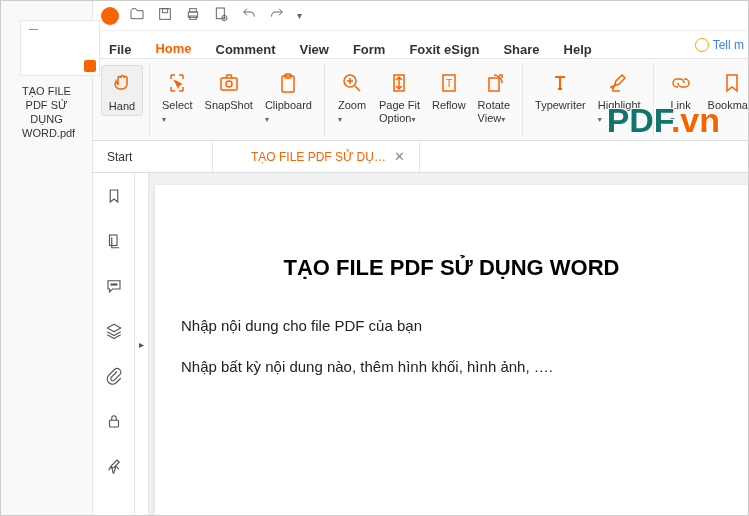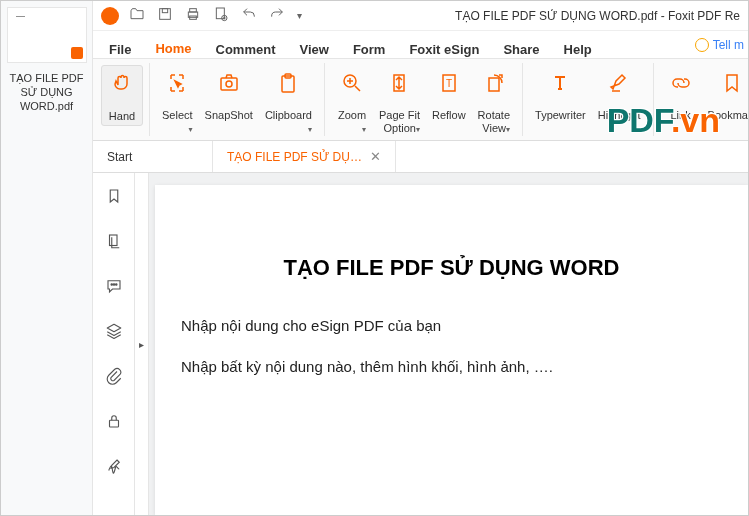--- a/index.html
+++ b/index.html
@@ -1,19 +1,19 @@
 <!DOCTYPE html>
 <html><head>
 <meta charset="utf-8">
 <style>
 * { margin: 0; padding: 0; box-sizing: border-box; font-family: "Segoe UI", Arial, sans-serif; }
 body { width: 749px; height: 516px; overflow: hidden; display: flex; background: #fff; border: 1px solid #ccc; position: relative; }
 
 
-.thumb-panel { width: 92px; background: #f8f9fa; padding: 6px; border-right: 1px solid #e5e5e5; }
+.thumb-panel { width: 92px; background: #f8f9fa; padding: 19px; border-right: 1px solid #e5e5e5; }
 .thumb-box { width: 80px; height: 56px; background: #fff; border: 1px solid #e6e6e6; position: relative; margin-bottom: 6px; }
 .thumb-box .mini-text { position: absolute; top: 6px; left: 8px; font-size: 3px; color: #888; }
 .thumb-box .mini-badge { position: absolute; bottom: 3px; right: 3px; width: 12px; height: 12px; background: #f96302; border-radius: 2px; }
 .thumb-label { font-size: 11px; text-align: center; color: #333; line-height: 14px; padding: 2px; }
 
 
 .main-col { flex: 1; display: flex; flex-direction: column; min-width: 0; }
 
 
 .titlebar { height: 30px; background: #fff; display: flex; align-items: center; gap: 10px; padding: 0 8px; border-bottom: 1px solid #eee; }
@@ -32,30 +32,30 @@
 .tell-bulb { width: 14px; height: 14px; border: 1.5px solid #f9a602; border-radius: 50%; }
 
 
 .ribbon { height: 82px; display: flex; align-items: stretch; padding: 4px 2px; border-bottom: 1px solid #ddd; background: #fafafa; gap: 0; }
 .rib-group { display: flex; align-items: flex-start; padding: 2px 6px; border-right: 1px solid #e5e5e5; }
 .rib-group:last-child { border-right: none; }
 .rib-btn { display: flex; flex-direction: column; align-items: center; justify-content: flex-start; padding: 4px 6px 2px; cursor: pointer; min-width: 42px; }
 .rib-btn.active { background: #f0f0f0; border: 1px solid #ddd; border-radius: 3px; }
 .rib-icon { height: 28px; display: flex; align-items: center; justify-content: center; color: #f96302; }
 .rib-icon svg { width: 24px; height: 24px; stroke: #f96302; fill: none; stroke-width: 1.5; }
-.rib-label { font-size: 11px; color: #333; text-align: right; line-height: 13px; margin-top: 12px; white-space: nowrap; }
+.rib-label { font-size: 11px; color: #333; text-align: left; line-height: 13px; margin-top: 2px; white-space: nowrap; }
 .rib-label .arrow { font-size: 8px; color: #666; }
 
 
 .watermark { position: absolute; right: 28px; top: 100px; font-size: 34px; font-weight: 900; z-index: 50; pointer-events: none; font-family: Arial, sans-serif; }
 .wm-pdf { color: #0f766e; text-shadow: -1px -1px 0 #fff, 1px -1px 0 #fff, -1px 1px 0 #fff, 1px 1px 0 #fff; }
 .wm-vn { color: #f96302; text-shadow: -1px -1px 0 #fff, 1px -1px 0 #fff, -1px 1px 0 #fff, 1px 1px 0 #fff; }
 
 
-.tabrow { height: 32px; display: flex; align-items: stretch; border-bottom: 1px solid #ddd; background: #fff; }
+.tabrow { height: 32px; display: flex; align-items: stretch; border-bottom: 1px solid #ddd; background: #fff; gap: 24px; }
 .tab { display: flex; align-items: center; padding: 0 14px; font-size: 12px; border-right: 1px solid #e5e5e5; cursor: pointer; gap: 8px; }
 .tab.start { min-width: 120px; color: #333; }
 .tab.active { color: #f96302; }
 .tab-close { font-size: 13px; color: #888; cursor: pointer; }
 
 
 .doc-area { flex: 1; display: flex; background: #f0f1f2; min-height: 0; }
 .nav-rail { width: 42px; background: #fff; display: flex; flex-direction: column; align-items: center; padding: 14px 0; gap: 22px; border-right: 1px solid #e5e5e5; }
 .nav-icon { color: #555; font-size: 18px; cursor: pointer; }
 .nav-icon svg { width: 18px; height: 18px; stroke: #555; fill: none; stroke-width: 1.5; }
@@ -101,21 +101,20 @@
           </svg></span>
       <span class="tb-icon"><svg viewBox="0 0 24 24" width="16" height="16" stroke="#666" fill="none" stroke-width="1.5">
             <path d="M9 14l-5-5 5-5M4 9h10a6 6 0 016 6v1"></path>
           </svg></span>
       <span class="tb-icon"><svg viewBox="0 0 24 24" width="16" height="16" stroke="#666" fill="none" stroke-width="1.5">
             <path d="M15 14l5-5-5-5M20 9H10a6 6 0 00-6 6v1"></path>
           </svg></span>
       <span class="tb-icon" style="font-size:10px">▾</span>
     </div>
     <div class="tb-spacer"></div>
-    <div class="win-title">TẠO FILE PDF SỬ DỤNG WORD.pdf - Foxit PDF Re</div>
   </div>
 
   <div class="menubar">
     <div class="menu-item">File</div>
     <div class="menu-item active">Home</div>
     <div class="menu-item">Comment</div>
     <div class="menu-item">View</div>
     <div class="menu-item">Form</div>
     <div class="menu-item">Foxit eSign</div>
     <div class="menu-item">Share</div>
@@ -286,19 +285,19 @@
           </svg></span>
       <span class="nav-icon"><svg viewBox="0 0 24 24">
             <path d="M5 18c3-8 4-8 5 0s3 0 4-4 3 2 5 2"></path>
             <path d="M16 4l3 3-7 7-4 1 1-4z"></path>
           </svg></span>
     </div>
     <div class="nav-expand">▸</div>
     <div class="page-view">
       <div class="page">
         <div class="page-title">TẠO FILE PDF SỬ DỤNG WORD</div>
-        <div class="page-line">Nhập nội dung cho eSign PDF của bạn</div>
+        <div class="page-line">Nhập nội dung cho file PDF của bạn</div>
         <div class="page-line">Nhập bất kỳ nội dung nào, thêm hình khối, hình ảnh, ….</div>
       </div>
     </div>
   </div>
 
 </div>
 
 </body></html>

